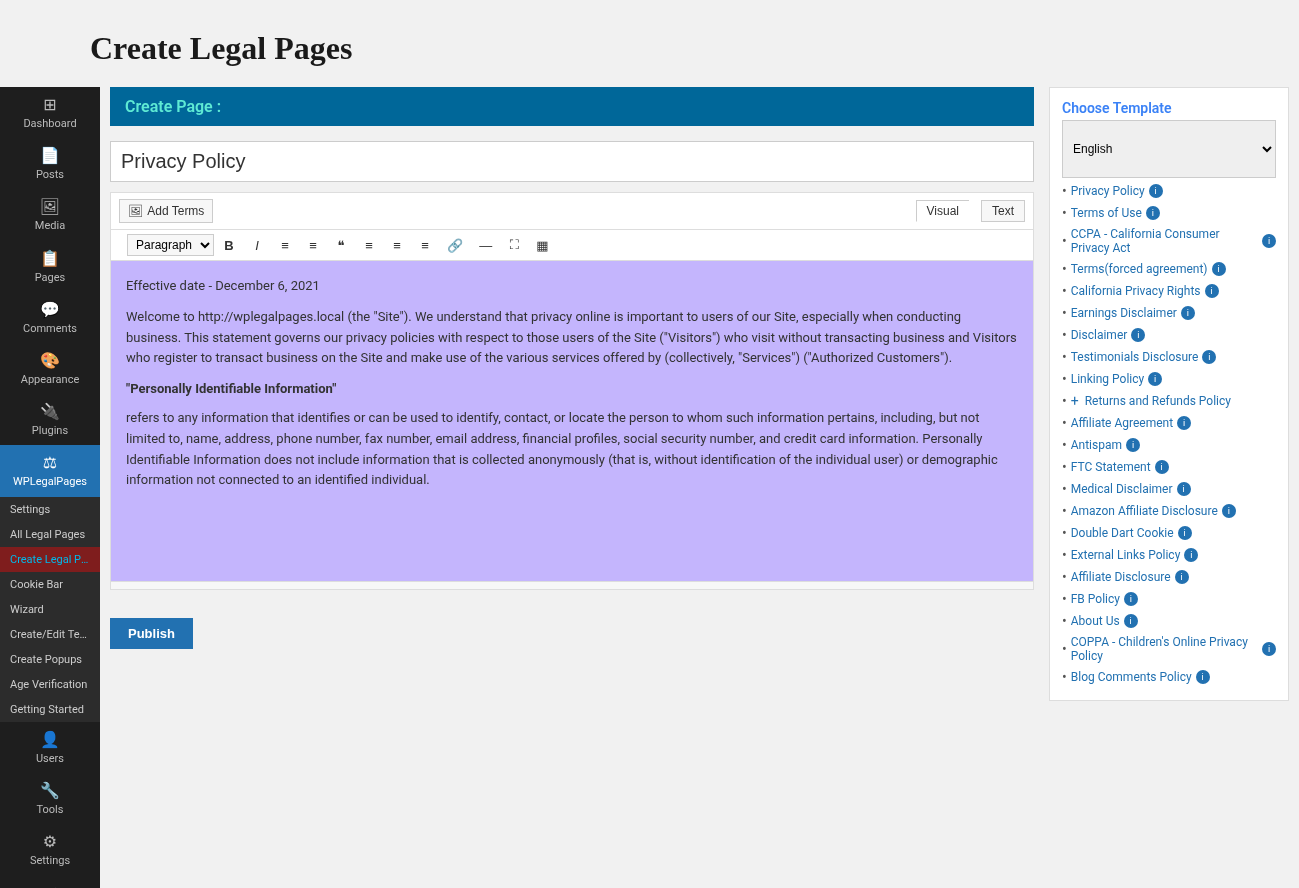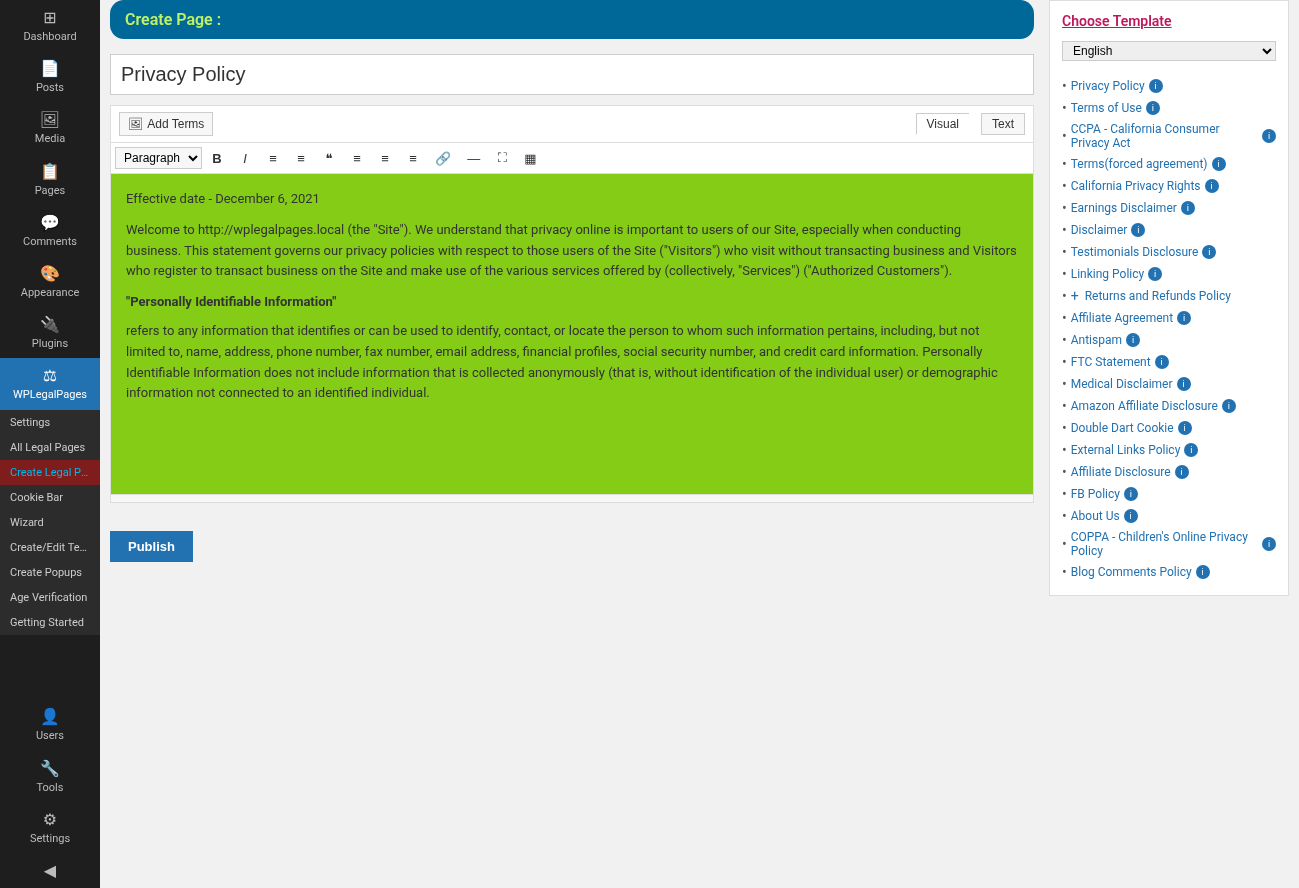--- a/index.html
+++ b/index.html
@@ -21,64 +21,67 @@
     .sidebar-submenu { background: #2c2c2c; padding: 0; }
     .sidebar-submenu-item { display: block; padding: 6px 10px; color: #ccc; font-size: 11px; cursor: pointer; white-space: nowrap; overflow: hidden; text-overflow: ellipsis; }
     .sidebar-submenu-item.current { background: #7f1d1d; color: #00b9eb; }
 
     
     .content-area { flex: 1; padding: 0 10px 20px 10px; display: flex; gap: 15px; }
 
     .main-content { flex: 1; }
 
     
-    .create-page-bar { background: #006799; color: #bef264; padding: 10px 15px; font-size: 16px; font-weight: 600; margin-bottom: 15px; border-radius: 14px; }
+    .create-page-bar { background: #006799; color: #5eead4; padding: 10px 15px; font-size: 16px; font-weight: 600; margin-bottom: 15px; }
 
     
     .title-input { width: 100%; padding: 8px 10px; font-size: 20px; border: 1px solid #ccc; margin-bottom: 10px; color: #333; }
 
     
     .editor-toolbar-wrapper { border: 1px solid #ddd; background: #fff; }
     .editor-top-bar { display: flex; align-items: center; padding: 6px 8px; border-bottom: 1px solid #ddd; justify-content: space-between; }
     .add-media-btn { display: flex; align-items: center; gap: 4px; padding: 4px 8px; background: #f7f7f7; border: 1px solid #ccc; cursor: pointer; font-size: 12px; color: #333; }
     .view-toggle { display: flex; gap: 12px; }
     .view-btn { padding: 3px 10px; border: 1px solid #ccc; background: #f7f7f7; cursor: pointer; font-size: 12px; color: #333; }
     .view-btn.active { background: #fff; border-bottom: 1px solid #fff; }
     .view-btn:first-child { border-right: none; }
 
-    .format-toolbar { display: flex; align-items: center; padding: 4px 4px; border-bottom: 1px solid #ddd; gap: 2px; flex-wrap: wrap; }
+    .format-toolbar { display: flex; align-items: center; padding: 4px 16px; border-bottom: 1px solid #ddd; gap: 2px; flex-wrap: wrap; }
     .format-select { padding: 2px 4px; border: 1px solid #ccc; font-size: 12px; background: #f7f7f7; }
     .format-btn { padding: 2px 6px; background: none; border: 1px solid transparent; cursor: pointer; font-size: 13px; color: #333; min-width: 26px; text-align: center; }
 
     
-    .editor-content { min-height: 320px; padding: 15px; background: #84cc16; font-size: 13px; color: #333; line-height: 1.6; position: relative; overflow-y: auto; max-height: 330px; }
+    .editor-content { min-height: 320px; padding: 15px; background: #c4b5fd; font-size: 13px; color: #333; line-height: 1.6; position: relative; overflow-y: auto; max-height: 330px; }
     .editor-content p { margin-bottom: 10px; }
     .editor-content .bold-heading { font-weight: bold; margin-bottom: 8px; }
 
     .editor-footer { height: 8px; background: #f7f7f7; border-top: 1px solid #ddd; cursor: s-resize; }
 
     
     .publish-btn { background: #2271b1; color: #fff; border: none; padding: 8px 18px; font-size: 13px; cursor: pointer; margin-top: 28px; font-weight: 600; }
 
     
     .template-sidebar { width: 240px; flex-shrink: 0; }
     .template-box { background: #fff; border: 1px solid #ddd; padding: 12px; }
-    .template-title { font-size: 14px; font-weight: 600; color: #be185d; margin-bottom: 12px; text-decoration: underline; }
-    .template-lang-select { width: 100%; padding: 1px 6px; border: 1px solid #ccc; font-size: 12px; margin-bottom: 14px; }
+    .template-title { font-size: 14px; font-weight: 600; color: #3b82f6; margin-bottom: 4px; }
+    .template-lang-select { width: 100%; padding: 20px 6px; border: 1px solid #ccc; font-size: 12px; margin-bottom: 2px; }
     .template-list { list-style: none; }
     .template-list li { padding: 3px 0; display: flex; align-items: center; gap: 4px; }
     .template-list li a { color: #2271b1; text-decoration: none; font-size: 12px; }
     .template-list li::before { content: "•"; color: #555; font-size: 14px; flex-shrink: 0; }
     .info-icon { display: inline-flex; align-items: center; justify-content: center; width: 14px; height: 14px; border-radius: 50%; background: #2271b1; color: #fff; font-size: 9px; cursor: pointer; flex-shrink: 0; }
     .plus-icon { color: #2271b1; font-size: 14px; margin-right: 2px; }
   </style>
 </head>
 <body>
 
 <div class="page-wrapper">
+  <div class="page-title-area">
+    <h1 class="page-title">Create Legal Pages</h1>
+  </div>
 
   <div class="main-layout">
 
     <div class="sidebar">
       <div class="sidebar-item">
         <span class="sidebar-icon">⊞</span>
         <span class="sidebar-label">Dashboard</span>
       </div>
       <div class="sidebar-item">
         <span class="sidebar-icon">📄</span>

